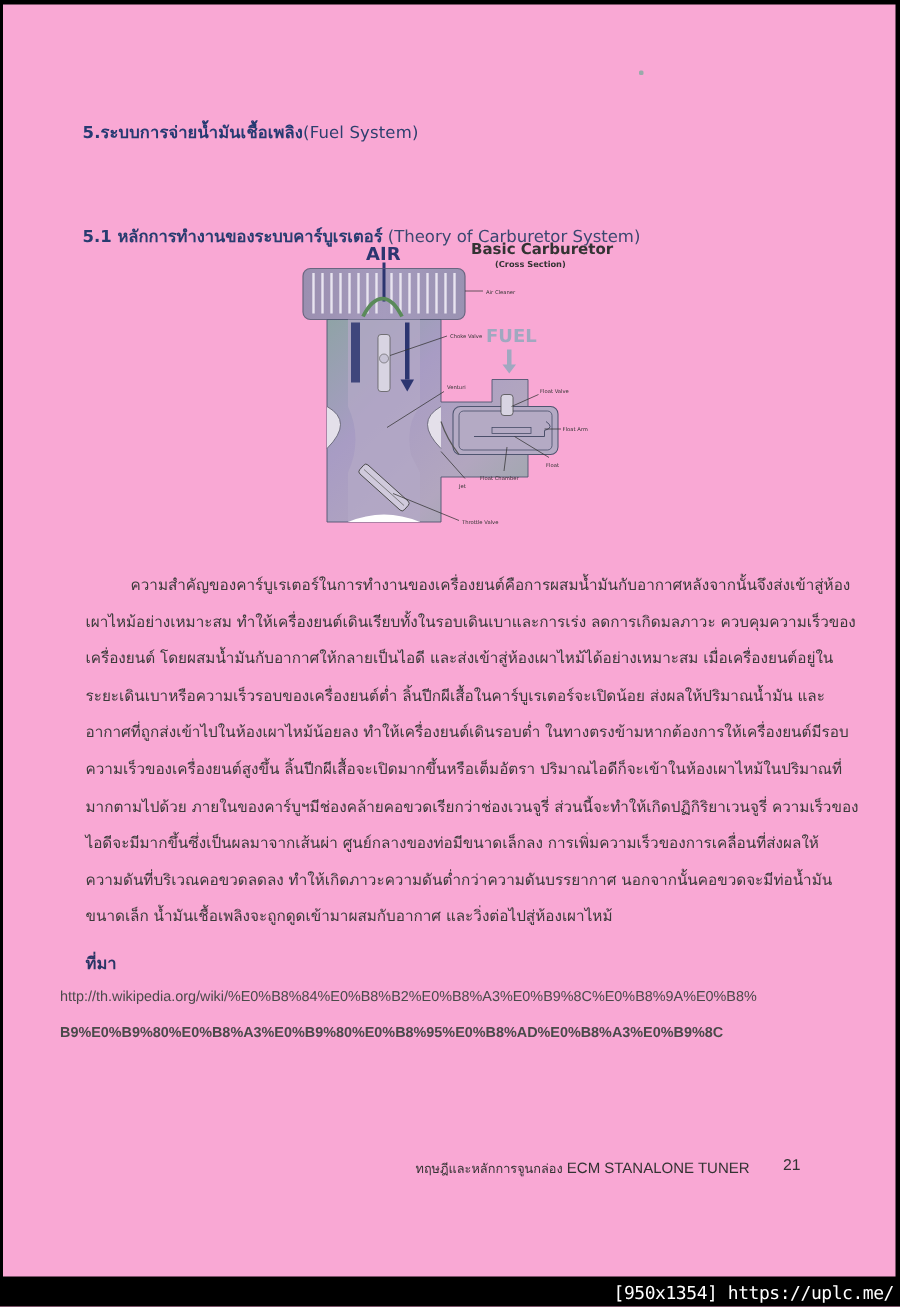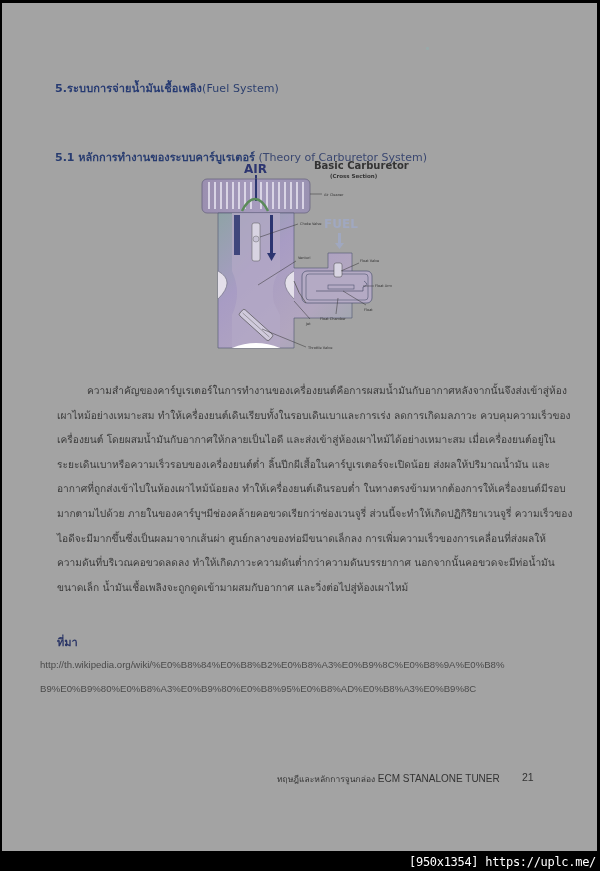--- a/index.html
+++ b/index.html
@@ -2,21 +2,21 @@
 <html><head>
 <meta charset="utf-8">
 <style>
   html, body { margin: 0; padding: 0; }
   body {
     width: 600px; height: 871px; background: #000; position: relative; overflow: hidden;
     font-family: "DejaVu Sans", "Liberation Sans", sans-serif;
   }
   .page {
     position: absolute; left: 2px; top: 3px; width: 595px; height: 848px;
-    background: #a3a3a3;
+    background: #f9a8d4;
   }
   .h1 {
     position: absolute; left: 53px; top: 76px; font-size: 11px; color: #263a72;
     font-weight: bold; letter-spacing: 0.1px; white-space: nowrap;
   }
   .h1 .en { font-weight: normal; color: #2c3f6e; }
   .h2 {
     position: absolute; left: 53px; top: 105px; font-size: 11px; color: #283c70;
     white-space: nowrap;
     margin-top: 40px;
@@ -34,21 +34,21 @@
   .para .line.indent { padding-left: 30px; }
 
   .src-label {
     position: absolute; left: 55px; top: 630px; font-size: 11px; font-weight: bold; color: #2a3566;
   }
   .url {
     position: absolute; left: 38px; width: 520px; font-size: 9.6px; color: #4a4a4a; white-space: nowrap;
     font-family: "Liberation Sans", sans-serif;
   }
   .url1 { top: 656px; }
-  .url2 { top: 680px; }
+  .url2 { top: 680px; font-weight: bold; }
 
   .footer {
     position: absolute; left: 275px; top: 769px; font-size: 9.5px; color: #333; white-space: nowrap;
   }
   .footer .th { font-size: 8.5px; }
   .footer .en { font-family: "Liberation Sans", sans-serif; font-size: 10px; }
   .page-num {
     position: absolute; left: 520px; top: 768px; font-size: 10.5px; color: #333;
     font-family: "Liberation Sans", sans-serif;
   }
@@ -167,20 +167,21 @@
       <path d="M34 195 Q58 185 82 195" fill="#fefefe"></path>
     </svg>
   </div>
 
   <div class="para">
     <span class="line indent">ความสำคัญของคาร์บูเรเตอร์ในการทำงานของเครื่องยนต์คือการผสมน้ำมันกับอากาศหลังจากนั้นจึงส่งเข้าสู่ห้อง</span>
     <span class="line">เผาไหม้อย่างเหมาะสม ทำให้เครื่องยนต์เดินเรียบทั้งในรอบเดินเบาและการเร่ง ลดการเกิดมลภาวะ ควบคุมความเร็วของ</span>
     <span class="line">เครื่องยนต์ โดยผสมน้ำมันกับอากาศให้กลายเป็นไอดี และส่งเข้าสู่ห้องเผาไหม้ได้อย่างเหมาะสม เมื่อเครื่องยนต์อยู่ใน</span>
     <span class="line">ระยะเดินเบาหรือความเร็วรอบของเครื่องยนต์ต่ำ ลิ้นปีกผีเสื้อในคาร์บูเรเตอร์จะเปิดน้อย ส่งผลให้ปริมาณน้ำมัน และ</span>
     <span class="line">อากาศที่ถูกส่งเข้าไปในห้องเผาไหม้น้อยลง ทำให้เครื่องยนต์เดินรอบต่ำ ในทางตรงข้ามหากต้องการให้เครื่องยนต์มีรอบ</span>
+    <span class="line">ความเร็วของเครื่องยนต์สูงขึ้น ลิ้นปีกผีเสื้อจะเปิดมากขึ้นหรือเต็มอัตรา ปริมาณไอดีก็จะเข้าในห้องเผาไหม้ในปริมาณที่</span>
     <span class="line">มากตามไปด้วย ภายในของคาร์บูฯมีช่องคล้ายคอขวดเรียกว่าช่องเวนจูรี่ ส่วนนี้จะทำให้เกิดปฏิกิริยาเวนจูรี่ ความเร็วของ</span>
     <span class="line">ไอดีจะมีมากขึ้นซึ่งเป็นผลมาจากเส้นผ่า ศูนย์กลางของท่อมีขนาดเล็กลง การเพิ่มความเร็วของการเคลื่อนที่ส่งผลให้</span>
     <span class="line">ความดันที่บริเวณคอขวดลดลง ทำให้เกิดภาวะความดันต่ำกว่าความดันบรรยากาศ นอกจากนั้นคอขวดจะมีท่อน้ำมัน</span>
     <span class="line">ขนาดเล็ก น้ำมันเชื้อเพลิงจะถูกดูดเข้ามาผสมกับอากาศ และวิ่งต่อไปสู่ห้องเผาไหม้</span>
   </div>
 
   <div class="src-label">ที่มา</div>
   <div class="url url1">http://th.wikipedia.org/wiki/%E0%B8%84%E0%B8%B2%E0%B8%A3%E0%B9%8C%E0%B8%9A%E0%B8%</div>
   <div class="url url2">B9%E0%B9%80%E0%B8%A3%E0%B9%80%E0%B8%95%E0%B8%AD%E0%B8%A3%E0%B9%8C</div>
 

